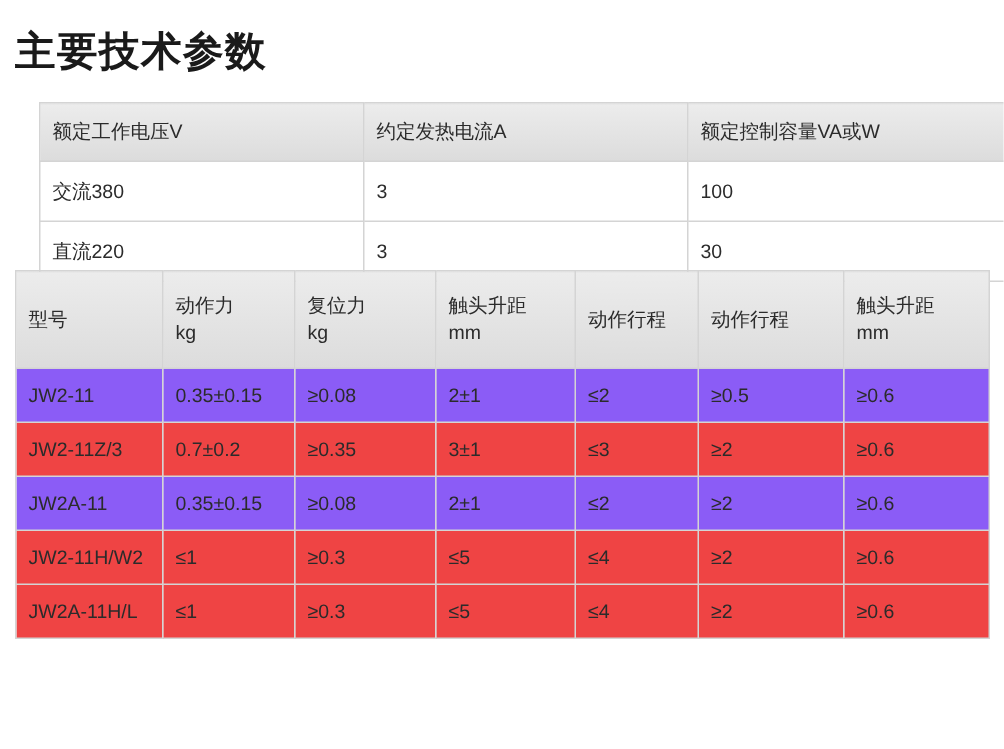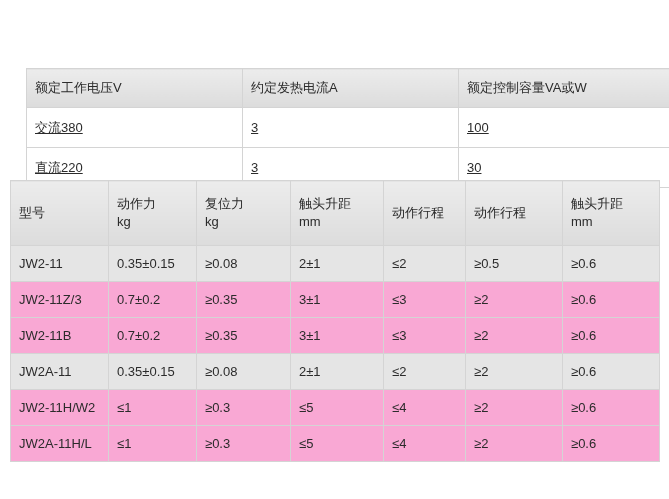--- a/index.html
+++ b/index.html
@@ -55,46 +55,46 @@
     color: #2b2b2b;
     background: #ffffff;
     line-height: 1.35;
   }
   .t1 thead td {
     background: linear-gradient(to bottom, #ececec, #dcdcdc);
     height: 26px;
   }
   .t1 tbody td {
     height: 27px;
-    text-decoration: underline;
   }
   .t2 thead td {
     background: linear-gradient(to bottom, #ececec, #dcdcdc);
     height: 52px;
     vertical-align: middle;
   }
   .t2 tbody td {
     height: 23px;
   }
   .t2 tbody tr.odd td {
-    background: #e5e5e5;
+    background: #8b5cf6;
     margin-left: 28px;
   }
   .t2 tbody tr.even td {
-    background: #f9a8d4;
+    background: #ef4444;
   }
   .hdr-line {
     display: block;
   }
 </style>
 </head>
 <body>
 
 <div class="page">
 
+  <div class="page-title">主要技术参数</div>
 
   <table class="t1">
     <colgroup>
       <col style="width:216px">
       <col style="width:216px">
       <col style="width:217px">
     </colgroup>
     <thead>
       <tr>
         <td>额定工作电压V</td>
@@ -170,29 +170,20 @@
       </tr>
       <tr class="even">
         <td>JW2-11Z/3</td>
         <td>0.7±0.2</td>
         <td>≥0.35</td>
         <td>3±1</td>
         <td>≤3</td>
         <td>≥2</td>
         <td>≥0.6</td>
       </tr>
-      <tr class="even">
-        <td>JW2-11B</td>
-        <td>0.7±0.2</td>
-        <td>≥0.35</td>
-        <td>3±1</td>
-        <td>≤3</td>
-        <td>≥2</td>
-        <td>≥0.6</td>
-      </tr>
       <tr class="odd">
         <td>JW2A-11</td>
         <td>0.35±0.15</td>
         <td>≥0.08</td>
         <td>2±1</td>
         <td>≤2</td>
         <td>≥2</td>
         <td>≥0.6</td>
       </tr>
       <tr class="even">

